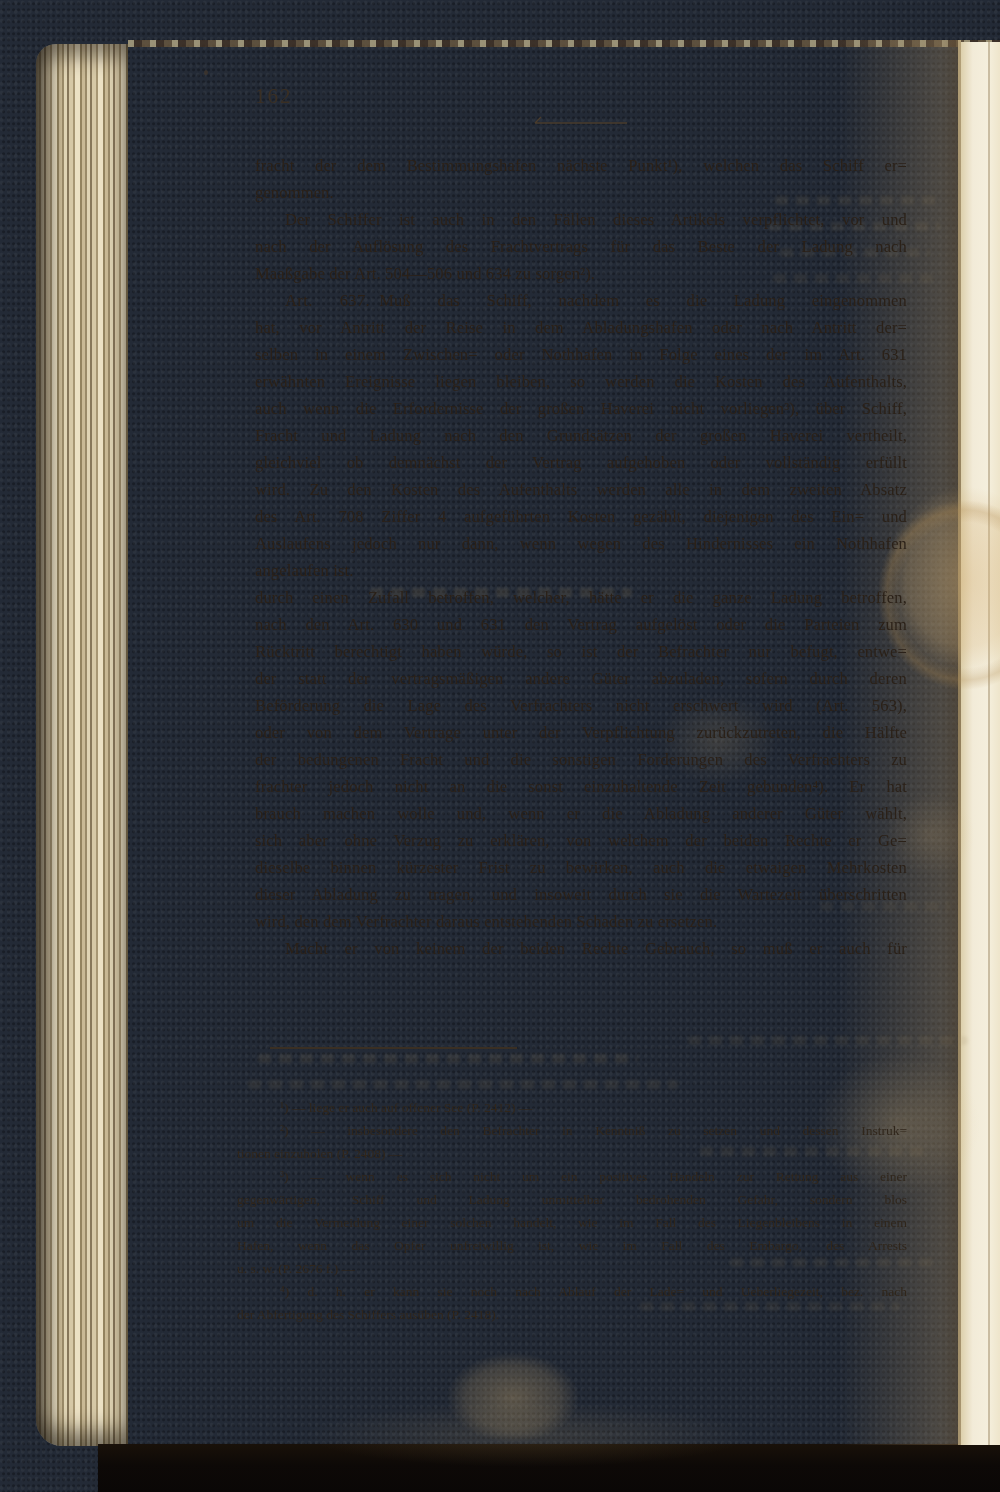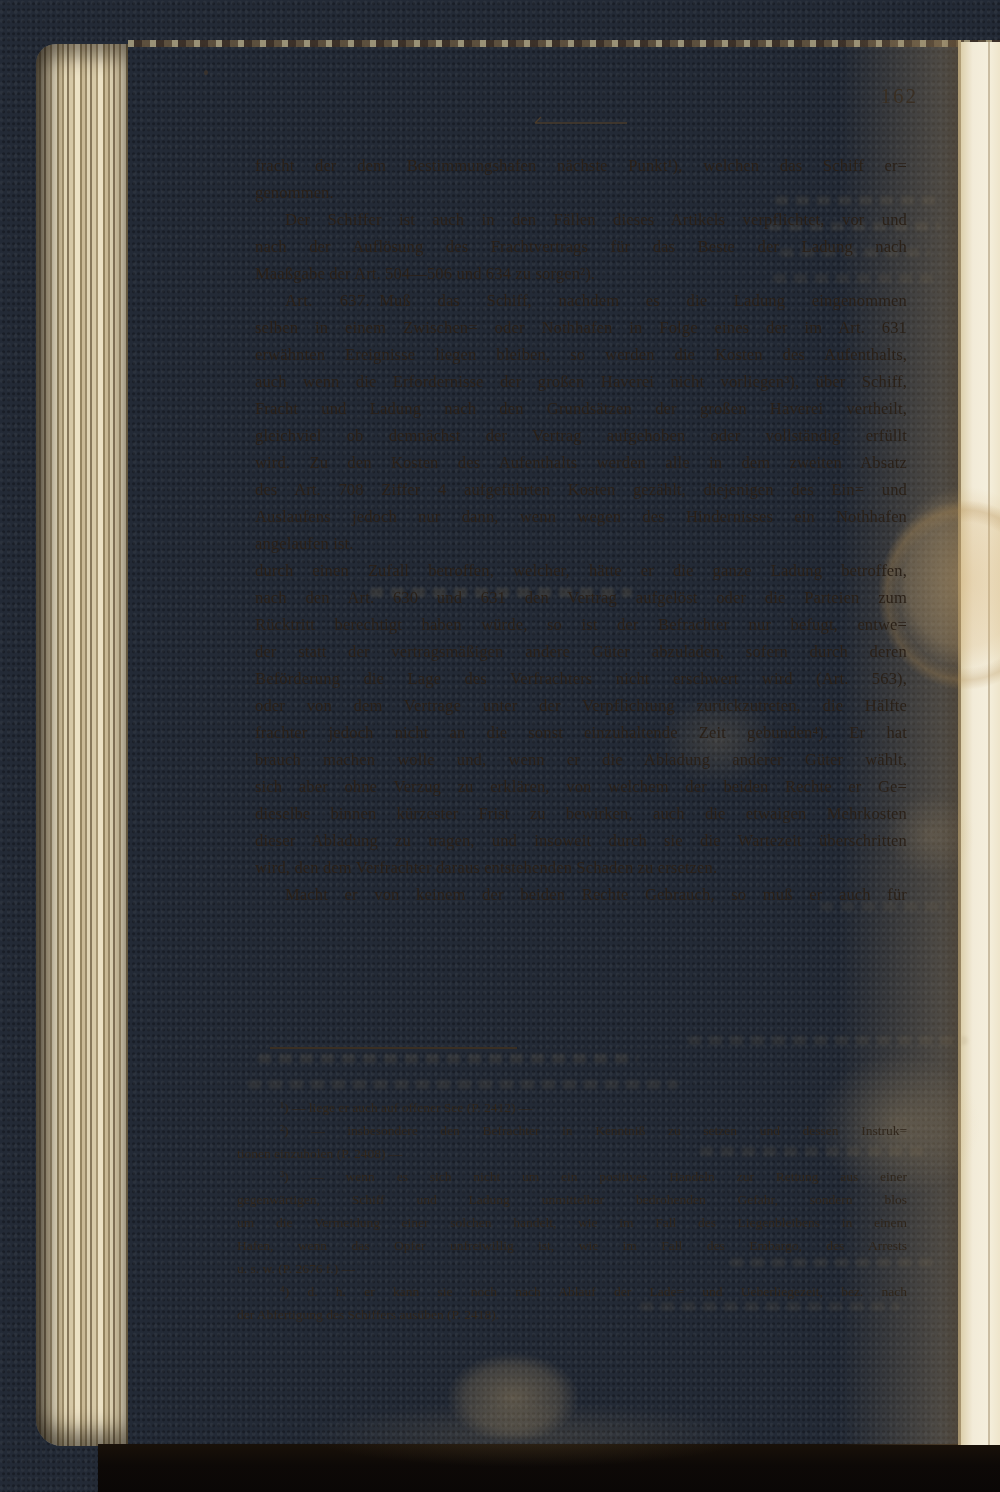--- a/index.html
+++ b/index.html
@@ -41,21 +41,21 @@
   .facing-page{position:absolute;left:833px;top:2px;width:39px;height:1403px;
         background:linear-gradient(90deg,#ddd0ac 0%,#f2ebd8 30%,#f5efdd 70%,#eee5cb 100%);}
   .facing-fold{position:absolute;left:860px;top:0;width:2px;height:100%;background:rgba(150,128,92,.45);}
   
   .stain{position:absolute;border-radius:50%;pointer-events:none;}
   .bt{position:absolute;height:9px;border-radius:4px;pointer-events:none;
       background:repeating-linear-gradient(90deg, rgba(146,126,90,.6) 0 13px, rgba(146,126,90,0) 13px 21px);
       filter:blur(1.6px);opacity:.3;}
   .speck{position:absolute;width:4px;height:5px;border-radius:50%;background:#453729;opacity:.65;}
   
-  .pageno-wrap{position:absolute;left:138px;top:44px;width:652px;text-align:right;}
+  .pageno-wrap{position:absolute;left:127px;top:44px;width:652px;text-align:left;}
   .pageno{font-size:21px;letter-spacing:2px;color:#3a2f23;}
   .pageno-rule{position:absolute;left:405px;top:74px;width:96px;height:12px;}
   
   .body{position:absolute;left:127px;top:112px;width:652px;font-size:16.5px;color:#2b2118;}
   .body .line{line-height:27px;height:27px;text-align:justify;text-align-last:justify;letter-spacing:.15px;}
   .body .line.endline{text-align-last:left;}
   .body .line.indent{text-indent:30px;}
   .lead{font-weight:400;margin-right:9px;letter-spacing:.4px;}
   
   .fnrule{position:absolute;left:142px;top:1007px;width:247px;height:2px;background:#38}
@@ -117,35 +117,37 @@
       <path d="M2 9 H94 M2 9 L8 3" stroke="#4a3c2c" stroke-width="1.4" fill="none"></path>
     </svg>
 
     <div class="body" id="body-container">
         <div class="line">fracht der dem Bestimmungshafen nächste Punkt¹), welchen das Schiff er=</div>
         <div class="line endline">genommen.</div>
         <div class="line indent">Der Schiffer ist auch in den Fällen dieses Artikels verpflichtet, vor und</div>
         <div class="line">nach der Auflösung des Frachtvertrags für das Beste der Ladung nach</div>
         <div class="line endline">Maaßgabe der Art. 504—506 und 634 zu sorgen²).</div>
         <div class="line indent"><span class="lead">Art. 637.</span>Muß das Schiff, nachdem es die Ladung eingenommen</div>
+        <div class="line">hat, vor Antritt der Reise in dem Abladungshafen oder nach Antritt der=</div>
         <div class="line">selben in einem Zwischen= oder Nothhafen in Folge eines der im Art. 631</div>
         <div class="line">erwähnten Ereignisse liegen bleiben, so werden die Kosten des Aufenthalts,</div>
         <div class="line">auch wenn die Erfordernisse der großen Haverei nicht vorliegen³), über Schiff,</div>
         <div class="line">Fracht und Ladung nach den Grundsätzen der großen Haverei vertheilt,</div>
         <div class="line">gleichviel ob demnächst der Vertrag aufgehoben oder vollständig erfüllt</div>
         <div class="line">wird.  Zu den Kosten des Aufenthalts werden alle in dem zweiten Absatz</div>
         <div class="line">des Art. 708 Ziffer 4 aufgeführten Kosten gezählt, diejenigen des Ein= und</div>
         <div class="line">Auslaufens jedoch nur dann, wenn wegen des Hindernisses ein Nothhafen</div>
         <div class="line endline">angelaufen ist.</div>
         <div class="line">durch einen Zufall betroffen, welcher, hätte er die ganze Ladung betroffen,</div>
         <div class="line">nach den Art. 630 und 631 den Vertrag aufgelöst oder die Parteien zum</div>
         <div class="line">Rücktritt berechtigt haben würde, so ist der Befrachter nur befugt, entwe=</div>
         <div class="line">der statt der vertragsmäßigen andere Güter abzuladen, sofern durch deren</div>
         <div class="line">Beförderung die Lage des Verfrachters nicht erschwert wird (Art. 563),</div>
         <div class="line">oder von dem Vertrage unter der Verpflichtung zurückzutreten, die Hälfte</div>
+        <div class="line">der bedungenen Fracht und die sonstigen Forderungen des Verfrachters zu</div>
         <div class="line">frachter jedoch nicht an die sonst einzuhaltende Zeit gebunden⁴).  Er hat</div>
         <div class="line">brauch machen wolle und, wenn er die Abladung anderer Güter wählt,</div>
         <div class="line">sich aber ohne Verzug zu erklären, von welchem der beiden Rechte er Ge=</div>
         <div class="line">dieselbe binnen kürzester Frist zu bewirken, auch die etwaigen Mehrkosten</div>
         <div class="line">dieser Abladung zu tragen, und insoweit durch sie die Wartezeit überschritten</div>
         <div class="line endline">wird, den dem Verfrachter daraus entstehenden Schaden zu ersetzen.</div>
         <div class="line indent">Macht er von keinem der beiden Rechte Gebrauch, so muß er auch für</div>
       </div>
 
     <div class="fnrule"></div>

